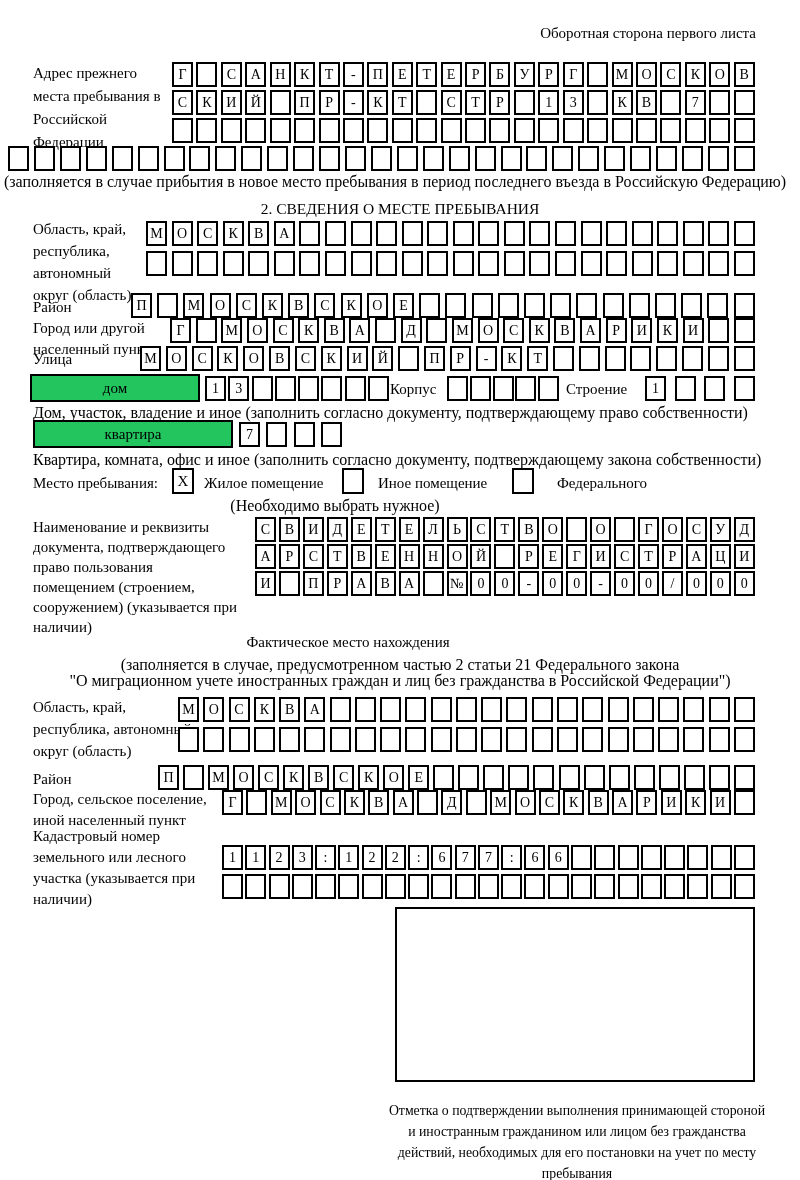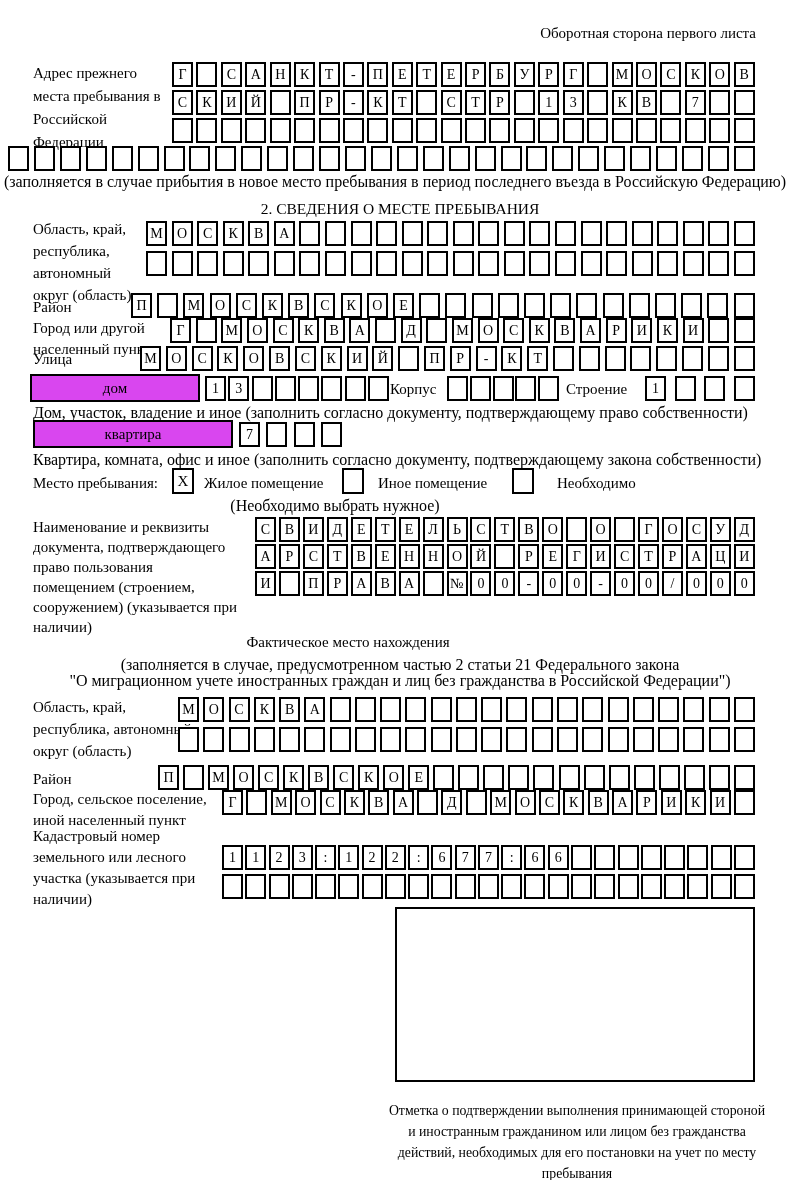--- a/index.html
+++ b/index.html
@@ -17,21 +17,21 @@
     position:absolute; display:flex; justify-content:space-between;
     height:25px;
   }
   .cbox{
     box-sizing:border-box; flex:0 0 auto;
     width:21px; height:25px; border:2px solid #000; background:#fff;
     display:flex; align-items:center; justify-content:center;
     font-size:14px; font-family:"Liberation Serif","DejaVu Serif",serif;
   }
   .wbox{
-    position:absolute; box-sizing:border-box; border:2px solid #000; background:#d946ef;
+    position:absolute; box-sizing:border-box; border:2px solid #000; background:#22c55e;
     display:flex; align-items:center; justify-content:center; font-size:15px;
   }
   .chk{
     position:absolute; box-sizing:border-box; width:22px; height:26px;
     border:2px solid #000; background:#fff;
     display:flex; align-items:center; justify-content:center; font-size:15px;
   }
   .stamp{
     position:absolute; box-sizing:border-box; border:2px solid #000; background:#fff;
   }
@@ -330,21 +330,21 @@
       <span class="cbox"></span>
     </div>
   <div class="cap" style="left:33px; top:452px; width:740px;">Квартира, комната, офис и иное (заполнить согласно документу, подтверждающему закона собственности)</div>
 
   <div class="t" style="left:33px; top:472px;">Место пребывания:</div>
   <div class="chk" style="left:172px; top:468px;">X</div>
   <div class="t" style="left:204px; top:472px;">Жилое помещение</div>
   <div class="chk" style="left:342px; top:468px;"></div>
   <div class="t" style="left:378px; top:472px;">Иное помещение</div>
   <div class="chk" style="left:512px; top:468px;"></div>
-  <div class="t" style="left:557px; top:472px;">Необходимо</div>
+  <div class="t" style="left:557px; top:472px;">Федерального</div>
   <div class="cap ctr" style="left:180px; top:498px; width:310px;">(Необходимо выбрать нужное)</div>
 
   <div class="t" style="left:33px; top:517px; width:205px; line-height:20px;">Наименование и реквизиты документа, подтверждающего право пользования помещением (строением, сооружением) (указывается при наличии)</div>
   <div class="boxrow" style="left:255px; top:517px; width:500px;">
       <span class="cbox">С</span>
       <span class="cbox">В</span>
       <span class="cbox">И</span>
       <span class="cbox">Д</span>
       <span class="cbox">Е</span>
       <span class="cbox">Т</span>

